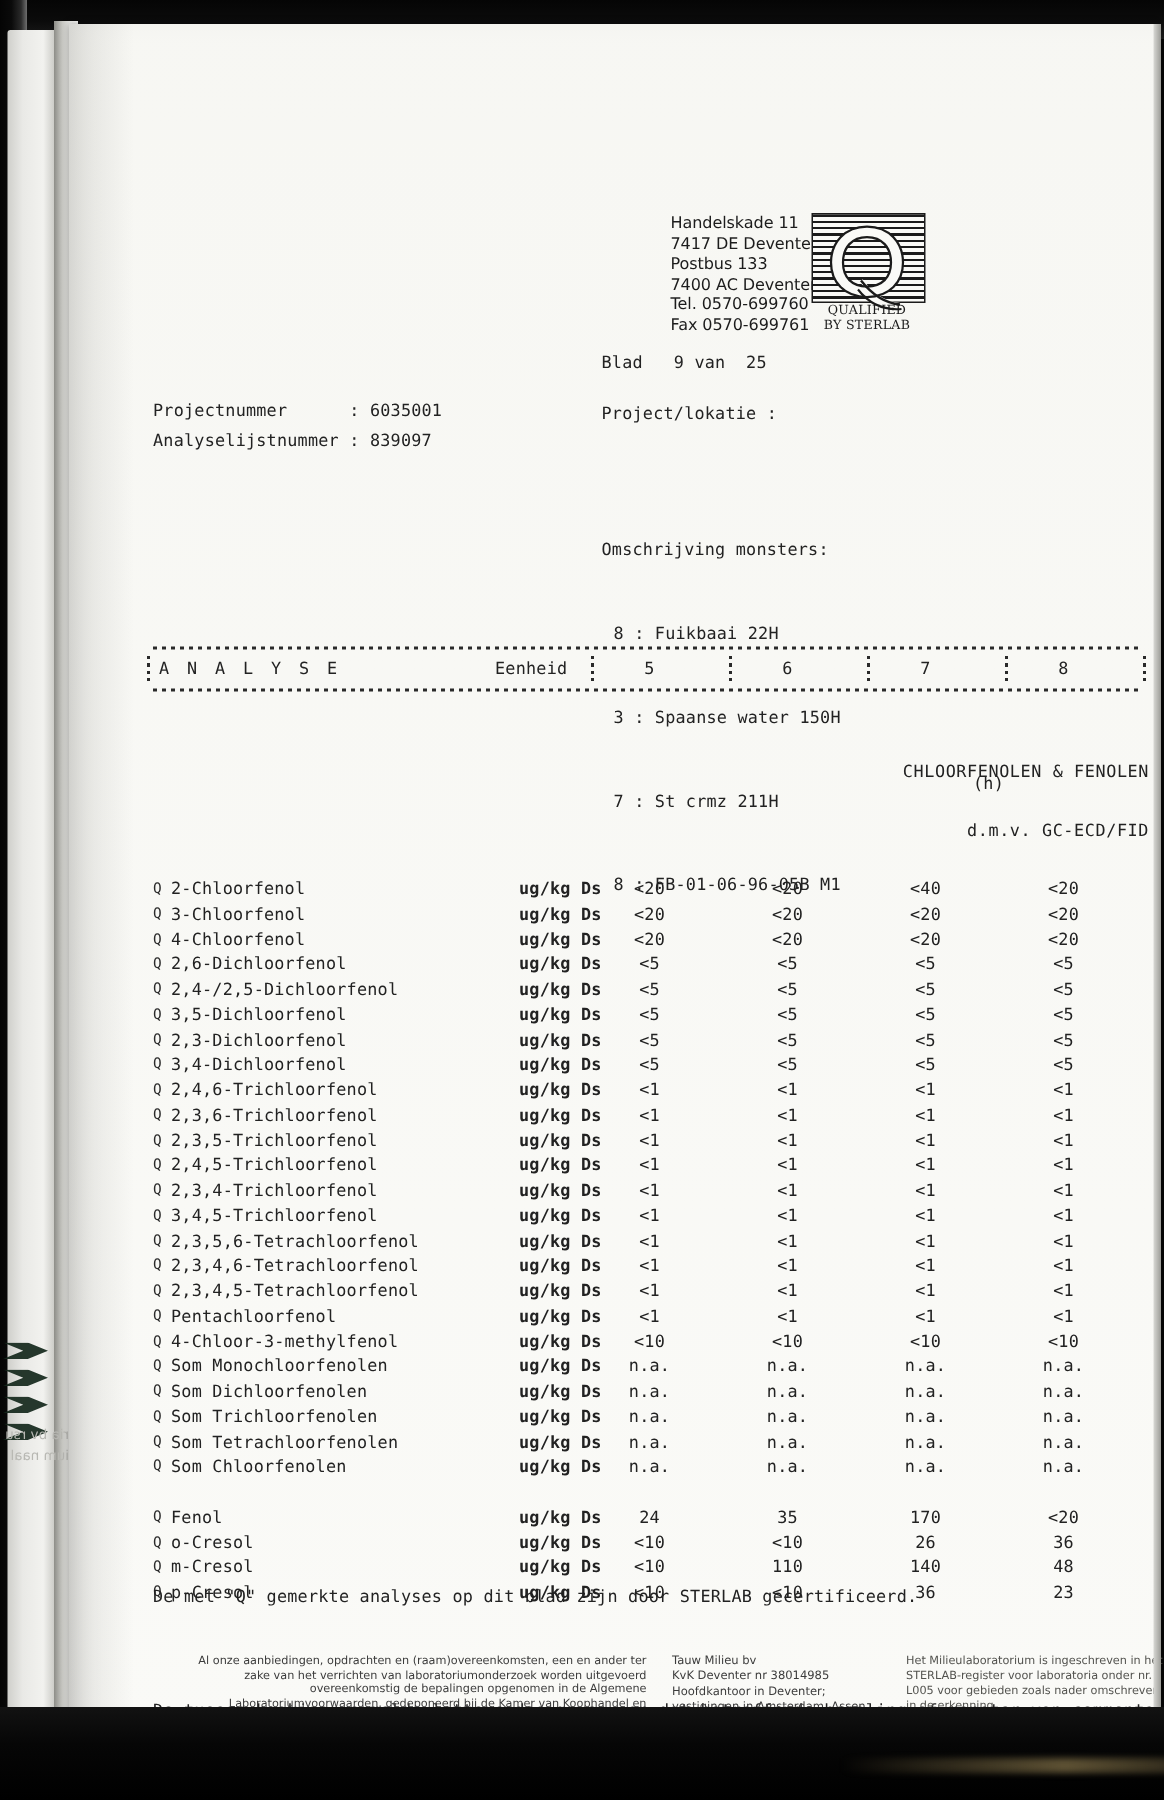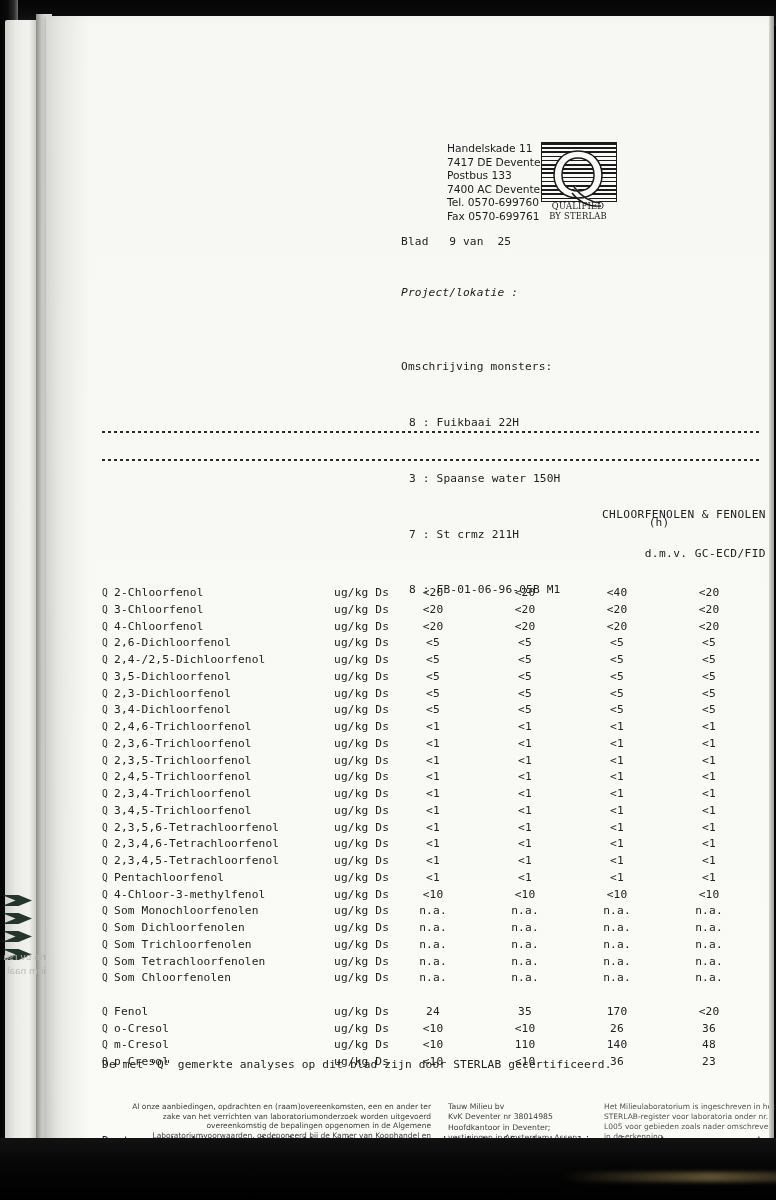--- a/index.html
+++ b/index.html
@@ -59,21 +59,21 @@
      font-family:"DejaVu Serif",serif;font-size:8.4px;line-height:9.6px;
      letter-spacing:.2px;color:#1b1b1b;}
 
   
   .tw{font-family:"DejaVu Sans Mono",monospace;font-size:11.2px;color:#222;
       letter-spacing:.15px;white-space:pre;}
   #title{position:absolute;left:58px;top:216px;font-family:"DejaVu Sans Mono",monospace;
      font-size:11.4px;letter-spacing:3.2px;color:#222;white-space:pre;}
 
   #blad{position:absolute;left:355px;top:219px;}
-  #projlok{position:absolute;left:355px;top:270px;font-style:italic;}
+  #projlok{position:absolute;left:355px;top:253px;}
 
   #leftmeta{position:absolute;left:56px;top:248px;line-height:19.5px;}
   #leftmeta2{position:absolute;left:56px;top:317px;line-height:19.3px;}
   #omsch{position:absolute;left:355px;top:305px;line-height:18.6px;}
 
   
   .dashrow{position:absolute;left:56px;width:660px;height:2px;
      background:repeating-linear-gradient(90deg,#2a2a2a 0 3px,transparent 3px 6px);}
   #dash1{top:415px;}
   #dash2{top:443px;}
@@ -83,21 +83,21 @@
   #thead .u{position:absolute;left:228px;top:0;}
   .vb{position:absolute;top:-2px;width:2px;height:17px;
      background:repeating-linear-gradient(180deg,#2a2a2a 0 2.5px,transparent 2.5px 5px);}
   #thead .c{position:absolute;top:0;width:58px;text-align:center;}
 
   #tbody{position:absolute;left:56px;top:466px;width:664px;}
   .grp{margin-left:20px;letter-spacing:.4px;text-align:right;}
   .row{position:relative;height:16.75px;}
   .row .q{position:absolute;left:0;top:1px;font-size:9.6px;color:#2b2b2b;}
   .row .nm{position:absolute;left:12px;top:0;}
-  .row .un{position:absolute;left:232px;top:0;}
+  .row .un{position:absolute;left:244px;top:0;font-weight:bold;}
   .row .v{position:absolute;top:0;width:58px;text-align:center;}
   .spacer{height:16.75px;}
   #hnote{position:absolute;left:56px;top:487px;width:664px;}
   #hnote .h{position:absolute;width:58px;text-align:center;}
 
   #notes{position:absolute;left:56px;top:1001px;line-height:19px;}
   #notes .n2{margin-top:19px;}
 
   
   #fine{position:absolute;left:40px;top:1086px;width:660px;
@@ -164,30 +164,46 @@
         <path d="M33 45 C40 54 48 60 59 61" fill="none" stroke="#1b1b1b" stroke-width="1.6"></path>
         <path d="M31 51 C38 60 48 65 60 64" fill="none" stroke="#1b1b1b" stroke-width="1.4"></path>
       </svg>
     </div>
     <div id="qtext" style="white-space:pre;">QUALIFIED
 BY STERLAB</div>
 
     <div id="blad" class="tw">Blad   9 van  25</div>
     <div id="projlok" class="tw">Project/lokatie :</div>
 
+    <div id="leftmeta" class="tw">Projectnummer      : 6035001
+Analyselijstnummer : 839097</div>
 
     <div id="omsch" class="tw">
       <div>Omschrijving monsters:</div>
       <div style="padding-left:8px">8 : Fuikbaai 22H</div>
       <div style="padding-left:8px">3 : Spaanse water 150H</div>
       <div style="padding-left:8px">7 : St crmz 211H</div>
       <div style="padding-left:8px">8 : FB-01-06-96-05B M1</div>
     </div>
 
     <div id="dash1" class="dashrow"></div>
+    <div id="thead" class="tw">
+      <span class="vb" style="left:-4px"></span>
+      <span class="a">A N A L Y S E</span>
+      <span class="u">Eenheid</span>
+      <span class="vb" style="left:292px"></span>
+      <span class="c" style="left:302px">5</span>
+      <span class="vb" style="left:384px"></span>
+      <span class="c" style="left:394px">6</span>
+      <span class="vb" style="left:476px"></span>
+      <span class="c" style="left:486px">7</span>
+      <span class="vb" style="left:568px"></span>
+      <span class="c" style="left:578px">8</span>
+      <span class="vb" style="left:660px"></span>
+    </div>
     <div id="dash2" class="dashrow"></div>
 
     <div id="tbody" class="tw">
       <div class="grp">CHLOORFENOLEN &amp; FENOLEN</div>
       <div class="grp">d.m.v. GC-ECD/FID</div>
       <div id="rows"><div class="row"><span class="q">Q</span><span class="nm">2-Chloorfenol</span><span class="un">ug/kg Ds</span><span class="v" style="left: 302px;">&lt;20</span><span class="v" style="left: 394px;">&lt;20</span><span class="v" style="left: 486px;">&lt;40</span><span class="v" style="left: 578px;">&lt;20</span></div><div class="row"><span class="q">Q</span><span class="nm">3-Chloorfenol</span><span class="un">ug/kg Ds</span><span class="v" style="left: 302px;">&lt;20</span><span class="v" style="left: 394px;">&lt;20</span><span class="v" style="left: 486px;">&lt;20</span><span class="v" style="left: 578px;">&lt;20</span></div><div class="row"><span class="q">Q</span><span class="nm">4-Chloorfenol</span><span class="un">ug/kg Ds</span><span class="v" style="left: 302px;">&lt;20</span><span class="v" style="left: 394px;">&lt;20</span><span class="v" style="left: 486px;">&lt;20</span><span class="v" style="left: 578px;">&lt;20</span></div><div class="row"><span class="q">Q</span><span class="nm">2,6-Dichloorfenol</span><span class="un">ug/kg Ds</span><span class="v" style="left: 302px;">&lt;5</span><span class="v" style="left: 394px;">&lt;5</span><span class="v" style="left: 486px;">&lt;5</span><span class="v" style="left: 578px;">&lt;5</span></div><div class="row"><span class="q">Q</span><span class="nm">2,4-/2,5-Dichloorfenol</span><span class="un">ug/kg Ds</span><span class="v" style="left: 302px;">&lt;5</span><span class="v" style="left: 394px;">&lt;5</span><span class="v" style="left: 486px;">&lt;5</span><span class="v" style="left: 578px;">&lt;5</span></div><div class="row"><span class="q">Q</span><span class="nm">3,5-Dichloorfenol</span><span class="un">ug/kg Ds</span><span class="v" style="left: 302px;">&lt;5</span><span class="v" style="left: 394px;">&lt;5</span><span class="v" style="left: 486px;">&lt;5</span><span class="v" style="left: 578px;">&lt;5</span></div><div class="row"><span class="q">Q</span><span class="nm">2,3-Dichloorfenol</span><span class="un">ug/kg Ds</span><span class="v" style="left: 302px;">&lt;5</span><span class="v" style="left: 394px;">&lt;5</span><span class="v" style="left: 486px;">&lt;5</span><span class="v" style="left: 578px;">&lt;5</span></div><div class="row"><span class="q">Q</span><span class="nm">3,4-Dichloorfenol</span><span class="un">ug/kg Ds</span><span class="v" style="left: 302px;">&lt;5</span><span class="v" style="left: 394px;">&lt;5</span><span class="v" style="left: 486px;">&lt;5</span><span class="v" style="left: 578px;">&lt;5</span></div><div class="row"><span class="q">Q</span><span class="nm">2,4,6-Trichloorfenol</span><span class="un">ug/kg Ds</span><span class="v" style="left: 302px;">&lt;1</span><span class="v" style="left: 394px;">&lt;1</span><span class="v" style="left: 486px;">&lt;1</span><span class="v" style="left: 578px;">&lt;1</span></div><div class="row"><span class="q">Q</span><span class="nm">2,3,6-Trichloorfenol</span><span class="un">ug/kg Ds</span><span class="v" style="left: 302px;">&lt;1</span><span class="v" style="left: 394px;">&lt;1</span><span class="v" style="left: 486px;">&lt;1</span><span class="v" style="left: 578px;">&lt;1</span></div><div class="row"><span class="q">Q</span><span class="nm">2,3,5-Trichloorfenol</span><span class="un">ug/kg Ds</span><span class="v" style="left: 302px;">&lt;1</span><span class="v" style="left: 394px;">&lt;1</span><span class="v" style="left: 486px;">&lt;1</span><span class="v" style="left: 578px;">&lt;1</span></div><div class="row"><span class="q">Q</span><span class="nm">2,4,5-Trichloorfenol</span><span class="un">ug/kg Ds</span><span class="v" style="left: 302px;">&lt;1</span><span class="v" style="left: 394px;">&lt;1</span><span class="v" style="left: 486px;">&lt;1</span><span class="v" style="left: 578px;">&lt;1</span></div><div class="row"><span class="q">Q</span><span class="nm">2,3,4-Trichloorfenol</span><span class="un">ug/kg Ds</span><span class="v" style="left: 302px;">&lt;1</span><span class="v" style="left: 394px;">&lt;1</span><span class="v" style="left: 486px;">&lt;1</span><span class="v" style="left: 578px;">&lt;1</span></div><div class="row"><span class="q">Q</span><span class="nm">3,4,5-Trichloorfenol</span><span class="un">ug/kg Ds</span><span class="v" style="left: 302px;">&lt;1</span><span class="v" style="left: 394px;">&lt;1</span><span class="v" style="left: 486px;">&lt;1</span><span class="v" style="left: 578px;">&lt;1</span></div><div class="row"><span class="q">Q</span><span class="nm">2,3,5,6-Tetrachloorfenol</span><span class="un">ug/kg Ds</span><span class="v" style="left: 302px;">&lt;1</span><span class="v" style="left: 394px;">&lt;1</span><span class="v" style="left: 486px;">&lt;1</span><span class="v" style="left: 578px;">&lt;1</span></div><div class="row"><span class="q">Q</span><span class="nm">2,3,4,6-Tetrachloorfenol</span><span class="un">ug/kg Ds</span><span class="v" style="left: 302px;">&lt;1</span><span class="v" style="left: 394px;">&lt;1</span><span class="v" style="left: 486px;">&lt;1</span><span class="v" style="left: 578px;">&lt;1</span></div><div class="row"><span class="q">Q</span><span class="nm">2,3,4,5-Tetrachloorfenol</span><span class="un">ug/kg Ds</span><span class="v" style="left: 302px;">&lt;1</span><span class="v" style="left: 394px;">&lt;1</span><span class="v" style="left: 486px;">&lt;1</span><span class="v" style="left: 578px;">&lt;1</span></div><div class="row"><span class="q">Q</span><span class="nm">Pentachloorfenol</span><span class="un">ug/kg Ds</span><span class="v" style="left: 302px;">&lt;1</span><span class="v" style="left: 394px;">&lt;1</span><span class="v" style="left: 486px;">&lt;1</span><span class="v" style="left: 578px;">&lt;1</span></div><div class="row"><span class="q">Q</span><span class="nm">4-Chloor-3-methylfenol</span><span class="un">ug/kg Ds</span><span class="v" style="left: 302px;">&lt;10</span><span class="v" style="left: 394px;">&lt;10</span><span class="v" style="left: 486px;">&lt;10</span><span class="v" style="left: 578px;">&lt;10</span></div><div class="row"><span class="q">Q</span><span class="nm">Som Monochloorfenolen</span><span class="un">ug/kg Ds</span><span class="v" style="left: 302px;">n.a.</span><span class="v" style="left: 394px;">n.a.</span><span class="v" style="left: 486px;">n.a.</span><span class="v" style="left: 578px;">n.a.</span></div><div class="row"><span class="q">Q</span><span class="nm">Som Dichloorfenolen</span><span class="un">ug/kg Ds</span><span class="v" style="left: 302px;">n.a.</span><span class="v" style="left: 394px;">n.a.</span><span class="v" style="left: 486px;">n.a.</span><span class="v" style="left: 578px;">n.a.</span></div><div class="row"><span class="q">Q</span><span class="nm">Som Trichloorfenolen</span><span class="un">ug/kg Ds</span><span class="v" style="left: 302px;">n.a.</span><span class="v" style="left: 394px;">n.a.</span><span class="v" style="left: 486px;">n.a.</span><span class="v" style="left: 578px;">n.a.</span></div><div class="row"><span class="q">Q</span><span class="nm">Som Tetrachloorfenolen</span><span class="un">ug/kg Ds</span><span class="v" style="left: 302px;">n.a.</span><span class="v" style="left: 394px;">n.a.</span><span class="v" style="left: 486px;">n.a.</span><span class="v" style="left: 578px;">n.a.</span></div><div class="row"><span class="q">Q</span><span class="nm">Som Chloorfenolen</span><span class="un">ug/kg Ds</span><span class="v" style="left: 302px;">n.a.</span><span class="v" style="left: 394px;">n.a.</span><span class="v" style="left: 486px;">n.a.</span><span class="v" style="left: 578px;">n.a.</span></div><div class="spacer"></div><div class="row"><span class="q">Q</span><span class="nm">Fenol</span><span class="un">ug/kg Ds</span><span class="v" style="left: 302px;">24</span><span class="v" style="left: 394px;">35</span><span class="v" style="left: 486px;">170</span><span class="v" style="left: 578px;">&lt;20</span></div><div class="row"><span class="q">Q</span><span class="nm">o-Cresol</span><span class="un">ug/kg Ds</span><span class="v" style="left: 302px;">&lt;10</span><span class="v" style="left: 394px;">&lt;10</span><span class="v" style="left: 486px;">26</span><span class="v" style="left: 578px;">36</span></div><div class="row"><span class="q">Q</span><span class="nm">m-Cresol</span><span class="un">ug/kg Ds</span><span class="v" style="left: 302px;">&lt;10</span><span class="v" style="left: 394px;">110</span><span class="v" style="left: 486px;">140</span><span class="v" style="left: 578px;">48</span></div><div class="row"><span class="q">Q</span><span class="nm">p-Cresol</span><span class="un">ug/kg Ds</span><span class="v" style="left: 302px;">&lt;10</span><span class="v" style="left: 394px;">&lt;10</span><span class="v" style="left: 486px;">36</span><span class="v" style="left: 578px;">23</span></div></div>
     </div>
 
     <div id="hnote" class="tw">
       <span class="h" style="left:528px">(h)</span>

